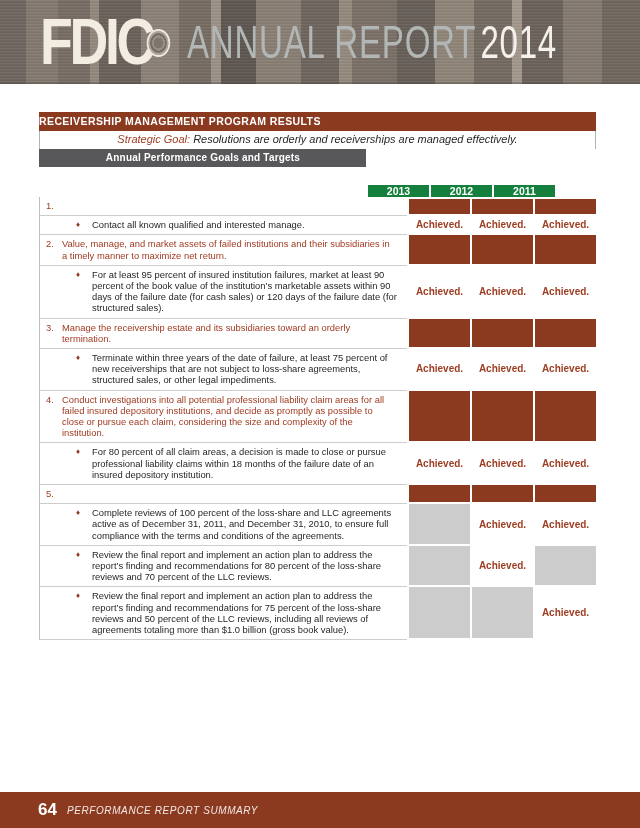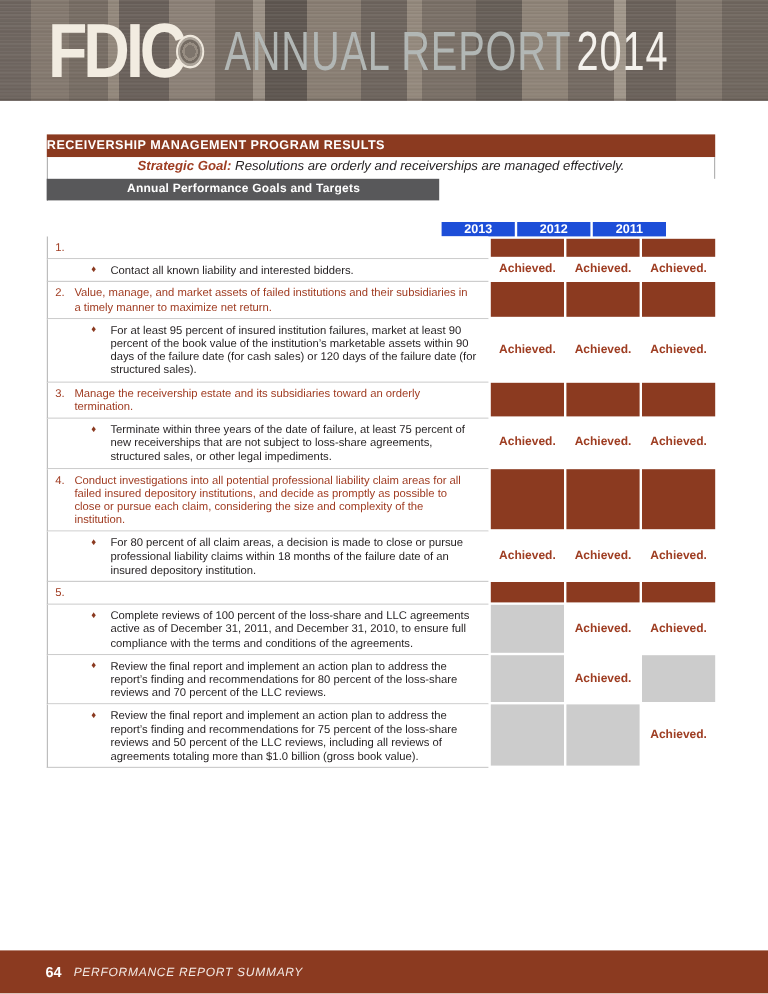--- a/index.html
+++ b/index.html
@@ -63,21 +63,21 @@
   .table-title {
     background:#8b3a20; color:#ffffff;
     font-weight:bold; font-size:10.5px; letter-spacing:0.4px;
     height:19px; line-height:19px;
   }
   .strategic-row {
     background:#ffffff; height:18px; line-height:17px;
     text-align:center; font-size:11px; font-style:italic;
     border-left:1px solid #b3b3b3; border-right:1px solid #b3b3b3;
   }
-  .strategic-label { color:#9e3d22; font-weight:bold; }
+  .strategic-label { color:#9e3d22; font-weight:normal; }
   .strategic-text { color:#231f20; }
 
   .row { display:flex; align-items:stretch; }
   .gcell {
     width:368px; flex:none;
     display:flex; align-items:flex-start;
     padding:3px 10px 4px 6px;
     font-size:9.4px; line-height:11.2px;
     border-left:1px solid #bdbdbd;
     border-bottom:1px solid #cdcdcd;
@@ -90,21 +90,21 @@
     border-left:1px solid #58585a;
   }
   .ycell { width:63px; flex:none; display:flex; }
   .yin {
     flex:1; margin-left:2px; margin-bottom:2px;
     display:flex; align-items:center; justify-content:center;
     font-size:10px; font-weight:bold; color:#9e3d22;
     text-align:center;
   }
   .header-row .yin {
-    background:#1d4ed8; color:#ffffff; font-size:10.5px; margin-bottom:0;margin-top:36px;
+    background:#15803d; color:#ffffff; font-size:10.5px; margin-bottom:0;margin-top:36px;
   }
   .yin.filled   { background:#8b3a20; }
   .yin.empty    { background:#cccccc; }
   .yin.achieved { background:#ffffff; }
   .body .row:first-child .yin { margin-top:2px; }
 
   .goal .gtext { color:#a03c22; }
   .num {
     width:16px; flex:none; color:#a03c22; font-size:9.4px;
   }
@@ -114,21 +114,21 @@
   }
   .gtext { flex:1; }
   .target .gtext { color:#231f20; }
 
   
   .footer {
     position:absolute; left:0; bottom:0; width:640px; height:36px;
     background:#8b3a20; color:#ffffff;
     display:flex; align-items:center;
   }
-  .page-number { font-weight:bold; font-size:12px; margin-left:38px; }
+  .page-number { font-weight:bold; font-size:17px; margin-left:38px; }
   .footer-text {
     font-style:italic; font-size:10px; letter-spacing:0.6px;
     margin-left:10px; color:#f3e9e4;
   }
 </style>
 </head>
 <body>
 
 <div class="masthead">
   <div class="brand-row">
@@ -175,21 +175,21 @@
           <div class="yin filled"></div>
         </div>
       <div class="ycell">
           <div class="yin filled"></div>
         </div>
     </div>
 
     <div class="row">
       <div class="gcell target">
         <span class="bullet">♦</span>
-        <span class="gtext">Contact all known liability and interested bidders.</span>
+        <span class="gtext">Contact all known qualified and interested manage.</span>
       </div>
       <div class="ycell">
           <div class="yin achieved">Achieved.</div>
         </div>
       <div class="ycell">
           <div class="yin achieved">Achieved.</div>
         </div>
       <div class="ycell">
           <div class="yin achieved">Achieved.</div>
         </div>

